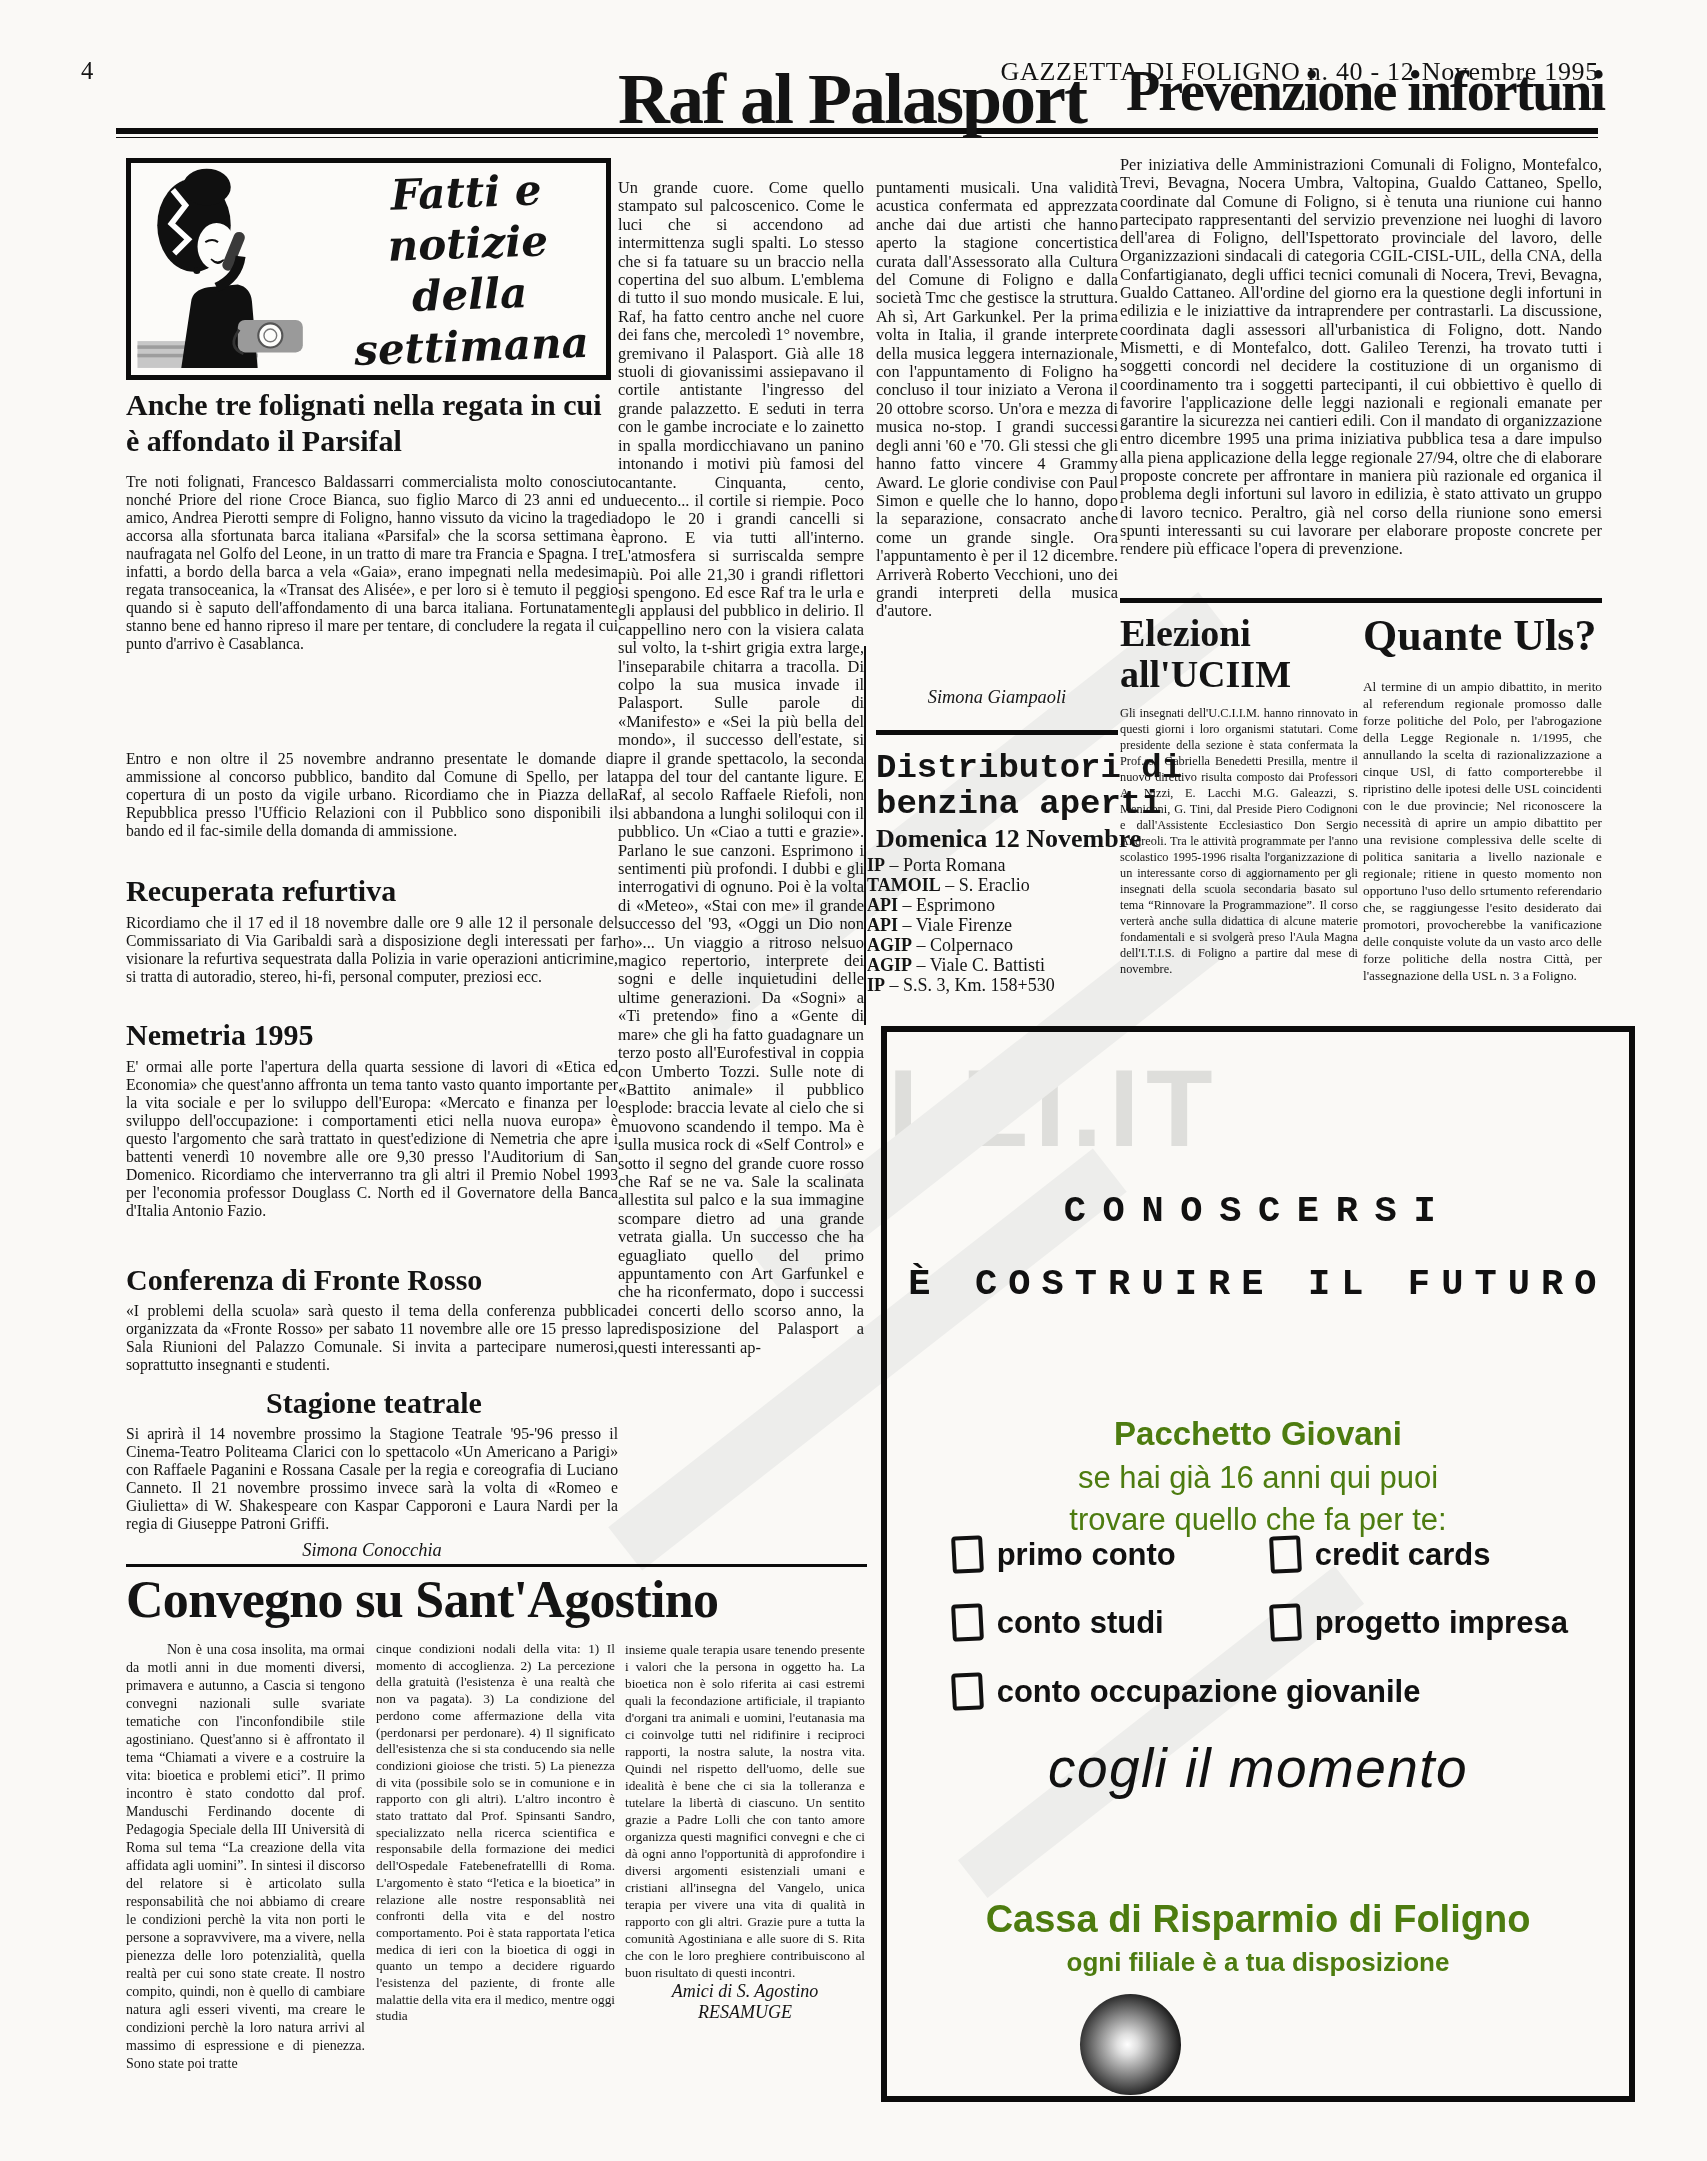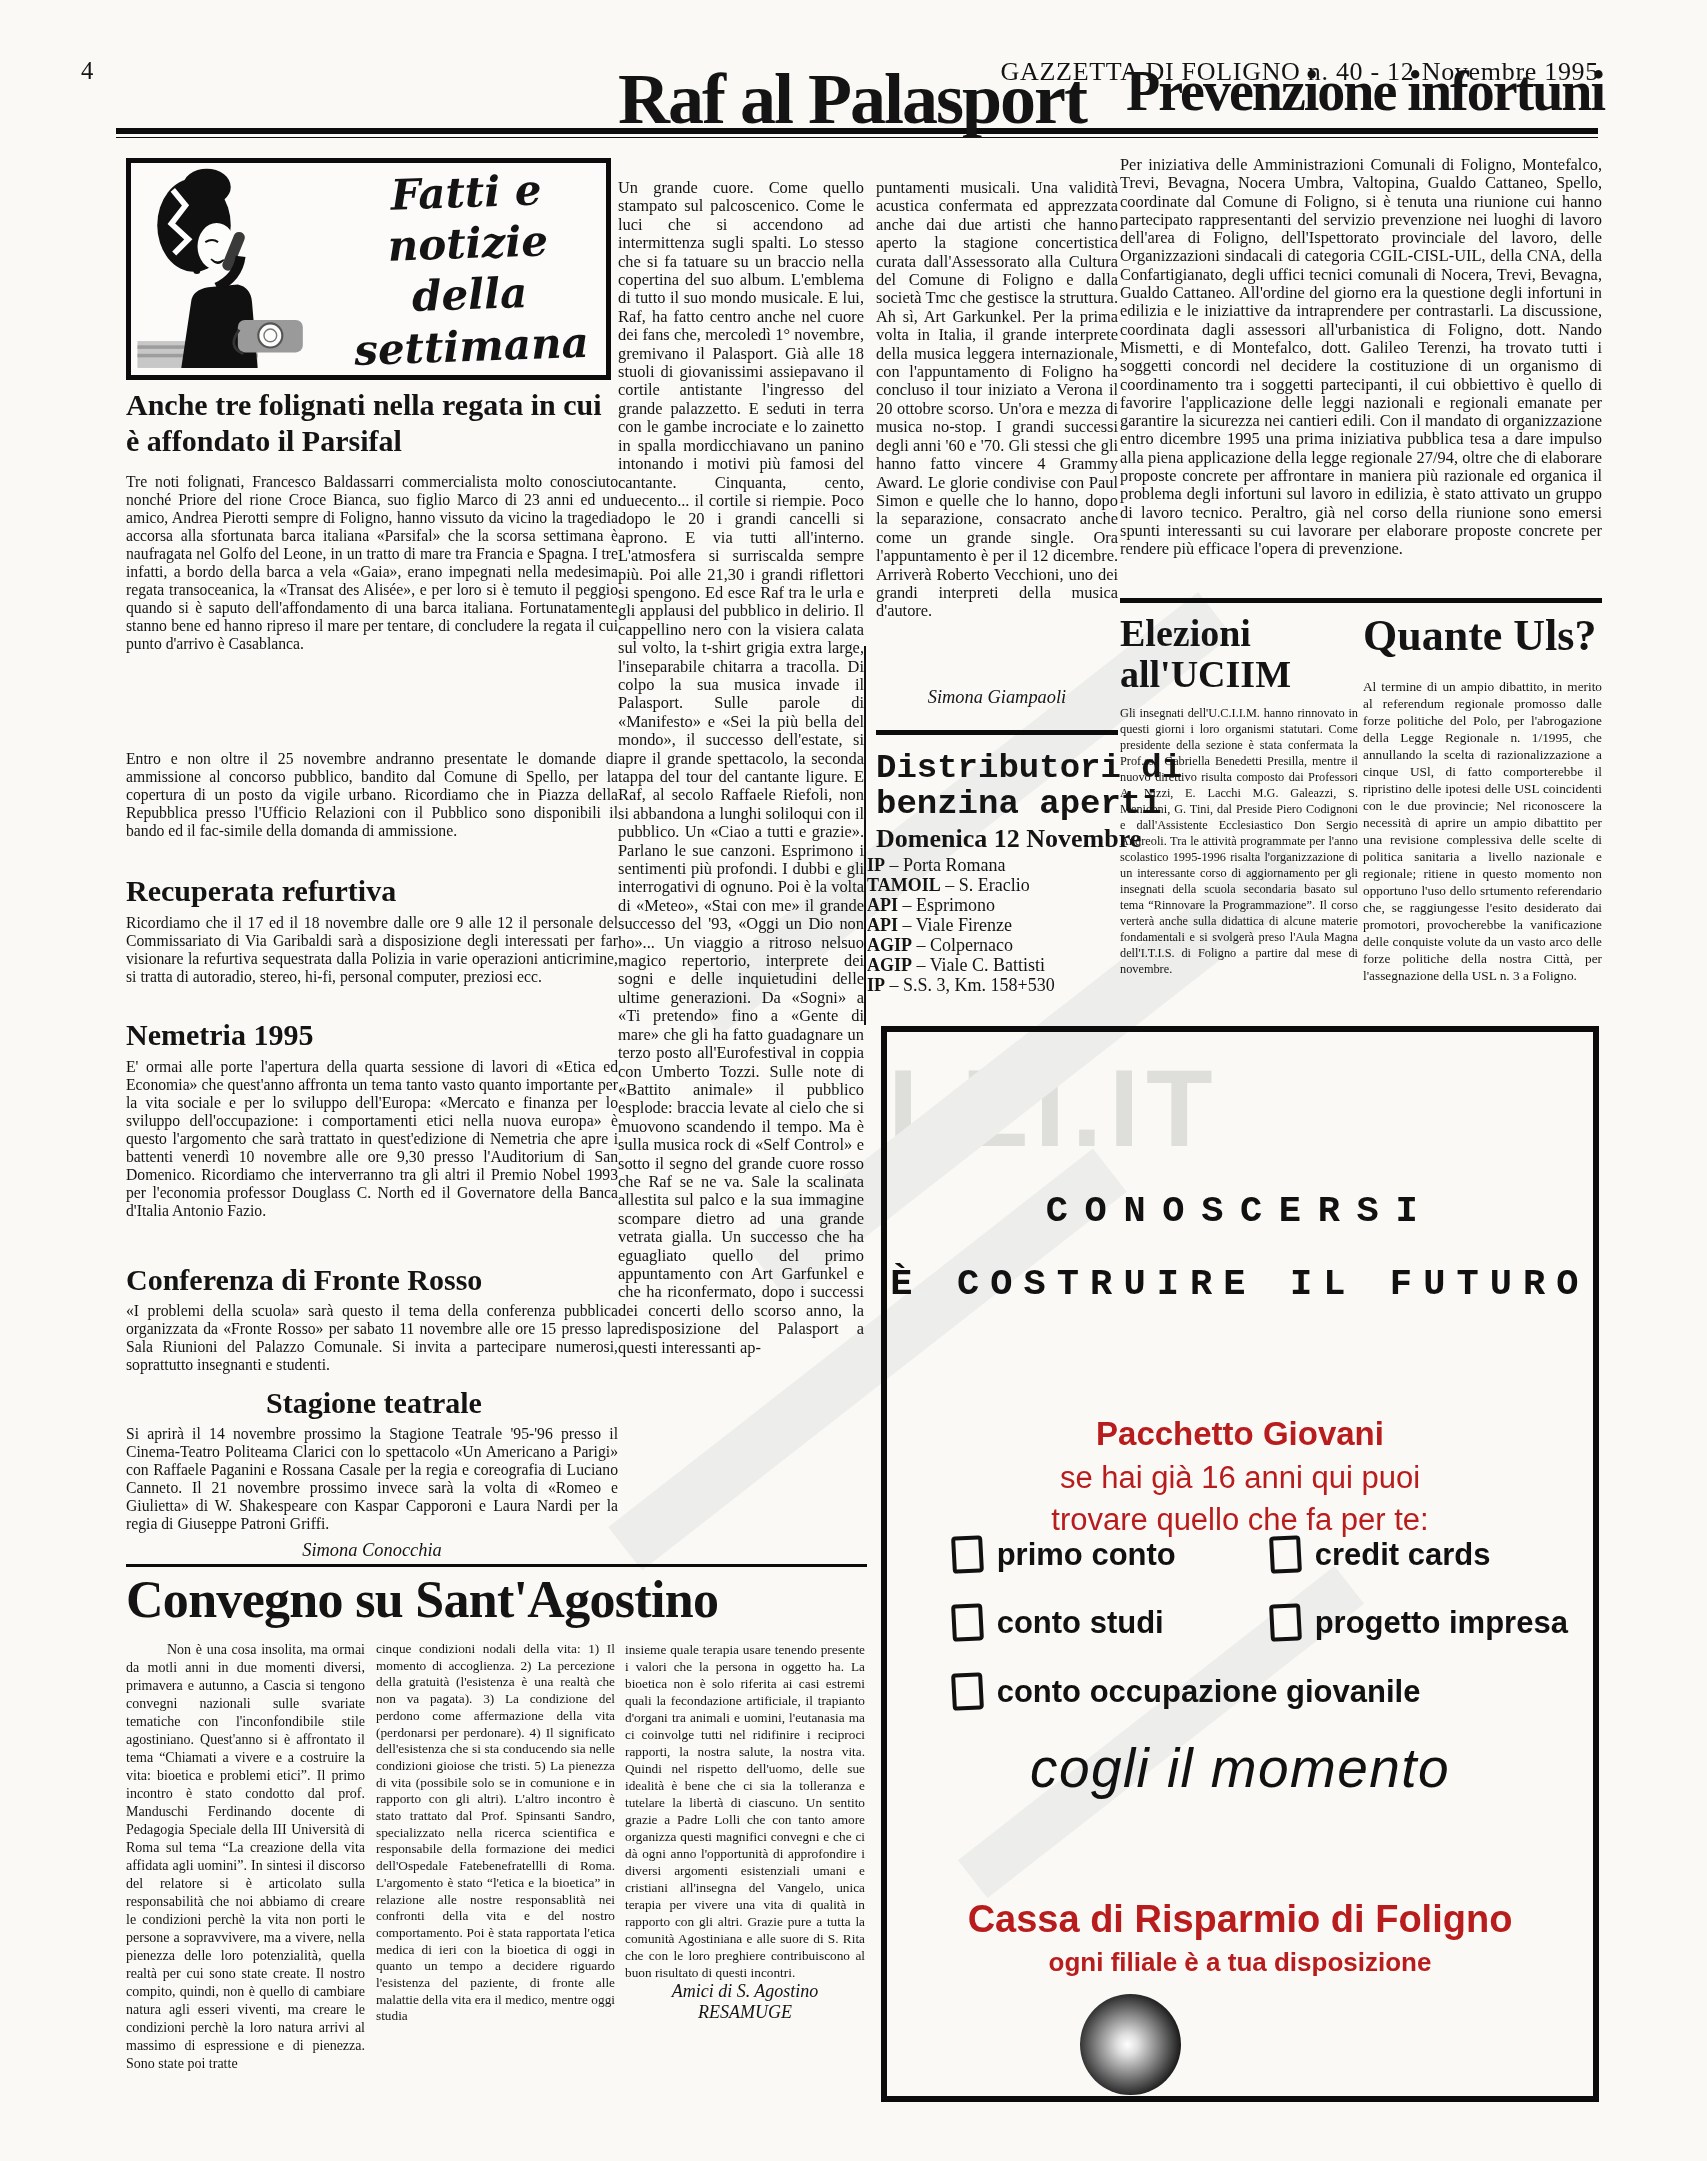--- a/index.html
+++ b/index.html
@@ -27,24 +27,24 @@
   .fatti-title{font-family:"DejaVu Serif",serif;font-style:italic;font-weight:bold;
                text-align:center;font-size:42px;line-height:1.22;transform:rotate(-2deg);}
   
   .dist-h{font-weight:bold;font-size:34px;line-height:36px;margin:0;font-family:Liberation Mono, monospace;}
   .dist-sub{font-weight:bold;font-size:26px;margin:0;}
   .dist-item{font-size:18px;line-height:20px;}
   .dist-item b{font-weight:bold;}
   
   .small-col{text-align:justify;overflow:hidden;margin:0;}
   
-  .adbox{border:6.1px solid #0c0c0c;}
+  .adbox{border:6.1px solid #0c0c0c;padding-left:36px;}
   .ad-mono{font-family:"Liberation Mono","DejaVu Sans Mono",monospace;font-weight:bold;
            text-align:center;font-size:37px;color:#111;}
-  .ad-sans{font-family:"Liberation Sans",sans-serif;text-align:center;color:#b91c1c;}
+  .ad-sans{font-family:"Liberation Sans",sans-serif;text-align:center;color:#4d7c0f;}
   .opt{position:absolute;display:flex;align-items:center;gap:13.7px;font-family:"Liberation Sans",sans-serif;
        font-weight:bold;font-size:31px;color:#111;}
   .chk{display:inline-block;width:23px;height:29px;border:4.1px solid #111;border-radius:4.1px;transform:rotate(-3deg);background:#faf9f6;}
   .slogan{font-family:"Liberation Sans",sans-serif;font-style:italic;font-size:55px;letter-spacing:1.4px;text-align:center;color:#111;}
   .sphere{border-radius:50%;background:radial-gradient(circle at 47% 50%, #ffffff 0%, #e0e0e0 14%, #8a8a8a 40%, #1c1c1c 72%, #000 100%);}
 </style>
 </head>
 <body>
 
 <div id="page">

